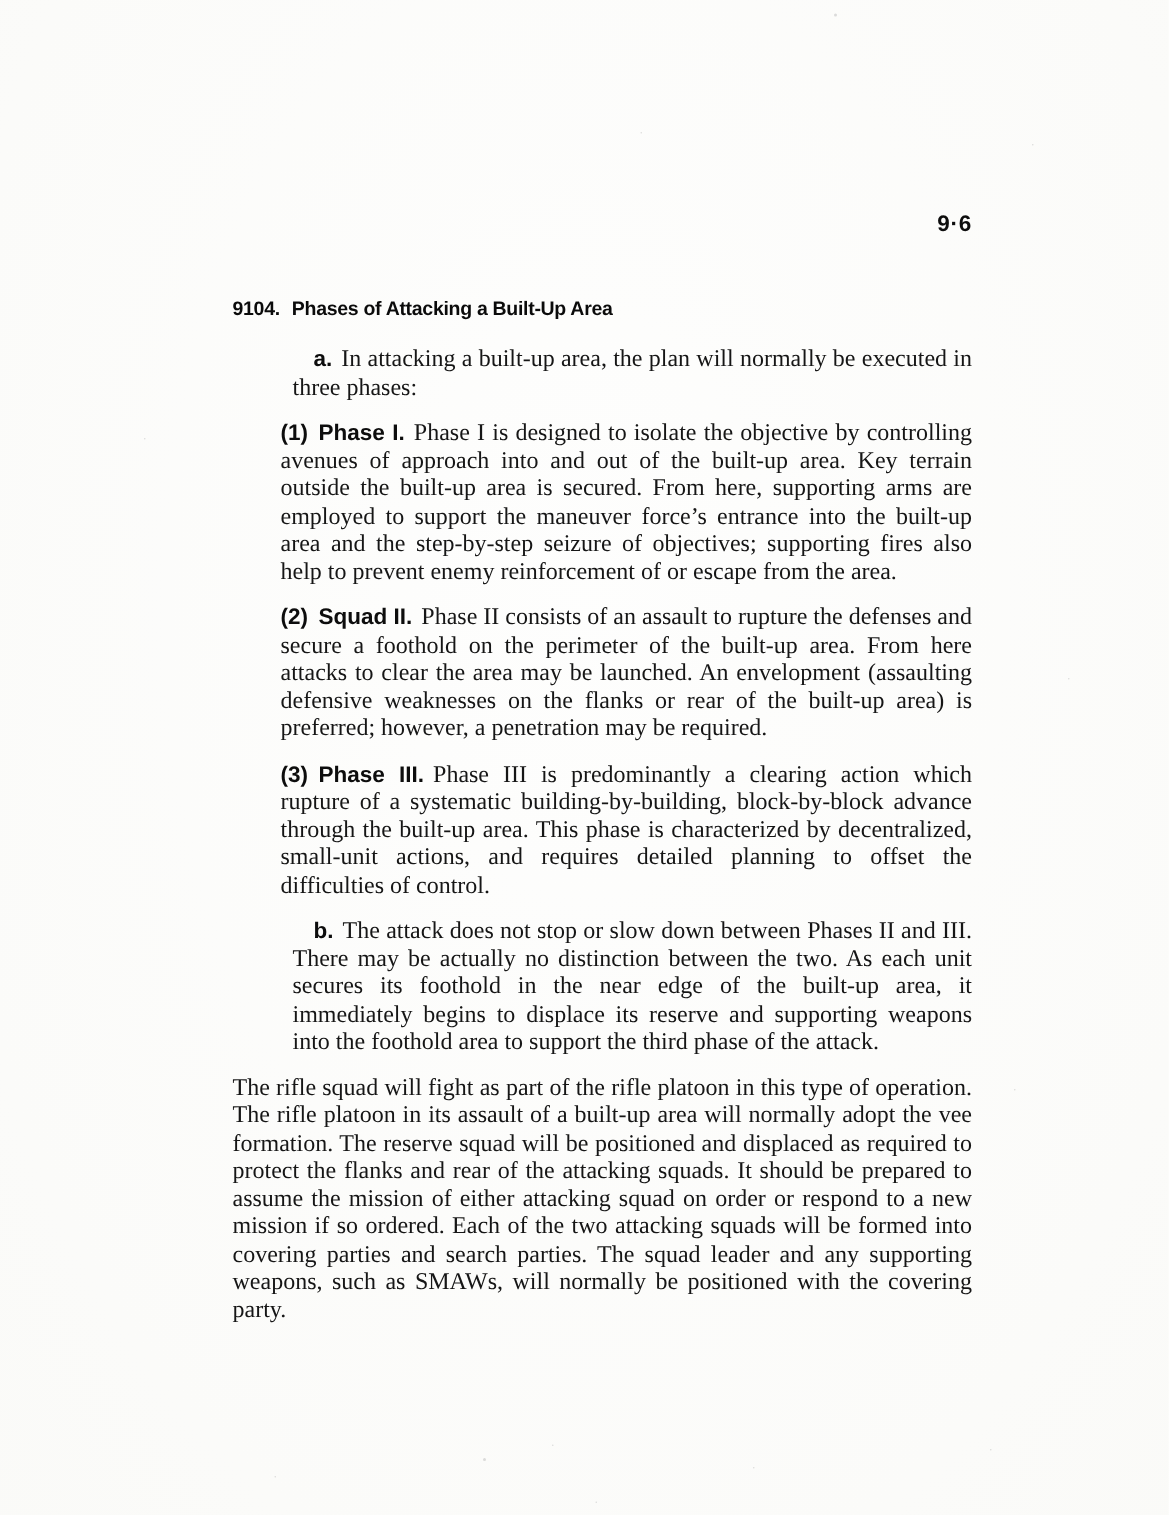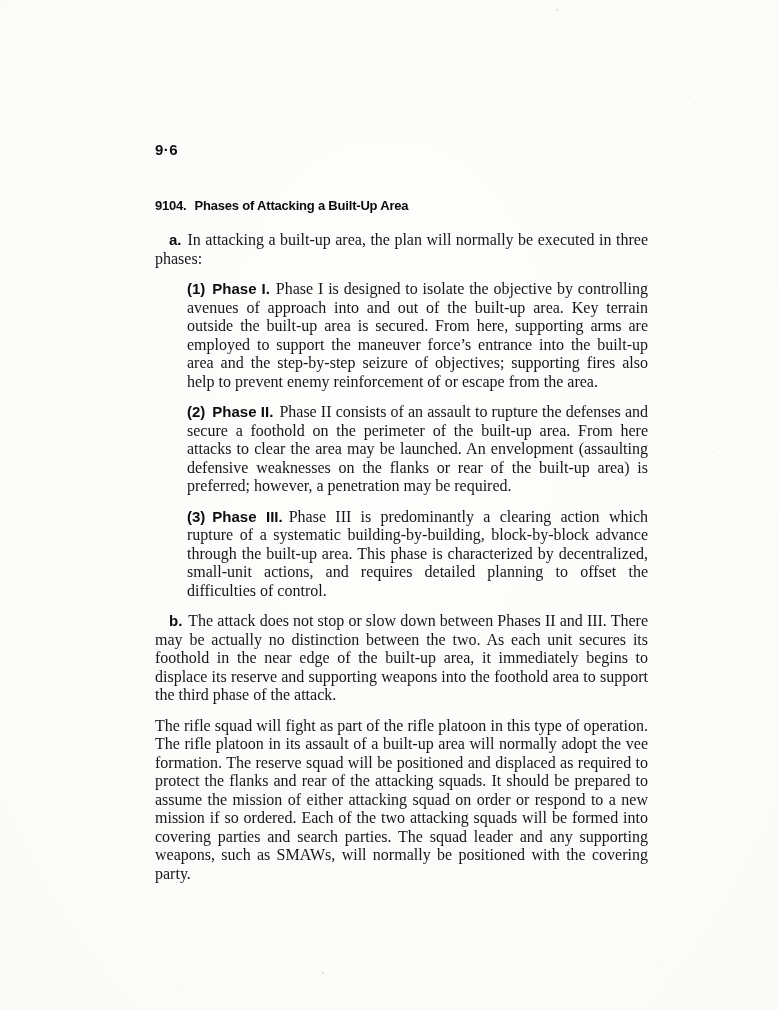--- a/index.html
+++ b/index.html
@@ -18,21 +18,21 @@
     background:
       radial-gradient(ellipse at 50% 40%, rgba(255,255,255,0.6) 0%, rgba(245,245,242,0.25) 100%);
   }
   .content {
     position: absolute;
     left: 155px;
     top: 141px;
     width: 493px;
   }
   .page-number {
-    text-align: left;
+    text-align: right;
     font-family: "Liberation Sans", sans-serif;
     font-weight: 700;
     font-size: 15px;
     letter-spacing: 0.5px;
     color: #0d0d0d;
     line-height: 18px;
     margin: 0 0 36px 0;
   }
   h1.section-heading {
     font-family: "Liberation Sans", sans-serif;
@@ -44,21 +44,21 @@
     margin: 0 0 15px 0;
   }
   h1.section-heading .h-num { margin-right: 8px; }
   p.para {
     font-size: 16px;
     line-height: 18.5px;
     text-align: justify;
     margin: 0 0 12px 0;
     color: #161616;
   }
-  p.para.first-indent { text-indent: 14px; }
+  p.para.first-indent { text-indent: 14px; margin-left: 40px; }
   p.para.sub { margin-left: 32px; }
   .lbl {
     font-family: "Liberation Sans", sans-serif;
     font-weight: 700;
     font-size: 15px;
     color: #0d0d0d;
     margin-right: 6px;
   }
   .lbl.num { margin-right: 7px; }
   h1.second { margin-top: 0; margin-bottom: 14px; }
@@ -110,21 +110,21 @@
 
     <p class="para first-indent">
       <span class="lbl">a.</span><span>In attacking a built-up area, the plan will normally be executed in three phases:</span>
     </p>
 
     <p class="para sub">
       <span class="lbl num">(1)</span><span class="lbl">Phase I.</span><span>Phase I is designed to isolate the objective by controlling avenues of approach into and out of the built-up area. Key terrain outside the built-up area is secured. From here, supporting arms are employed to support the maneuver force’s entrance into the built-up area and the step-by-step seizure of objectives; supporting fires also help to prevent enemy reinforcement of or escape from the area.</span>
     </p>
 
     <p class="para sub">
-      <span class="lbl num">(2)</span><span class="lbl">Phase II.</span><span>Phase II consists of an assault to rupture the defenses and secure a foothold on the perimeter of the built-up area. From here attacks to clear the area may be launched. An envelopment (assaulting defensive weaknesses on the flanks or rear of the built-up area) is preferred; however, a penetration may be required.</span>
+      <span class="lbl num">(2)</span><span class="lbl">Squad II.</span><span>Phase II consists of an assault to rupture the defenses and secure a foothold on the perimeter of the built-up area. From here attacks to clear the area may be launched. An envelopment (assaulting defensive weaknesses on the flanks or rear of the built-up area) is preferred; however, a penetration may be required.</span>
     </p>
 
     <p class="para sub">
       <span class="lbl num">(3)</span><span class="lbl">Phase III.</span><span>Phase III is predominantly a clearing action which rupture of a systematic building-by-building, block-by-block advance through the built-up area. This phase is characterized by decentralized, small-unit actions, and requires detailed planning to offset the difficulties of control.</span>
     </p>
 
     <p class="para first-indent">
       <span class="lbl">b.</span><span>The attack does not stop or slow down between Phases II and III. There may be actually no distinction between the two. As each unit secures its foothold in the near edge of the built-up area, it immediately begins to displace its reserve and supporting weapons into the foothold area to support the third phase of the attack.</span>
     </p>
 

